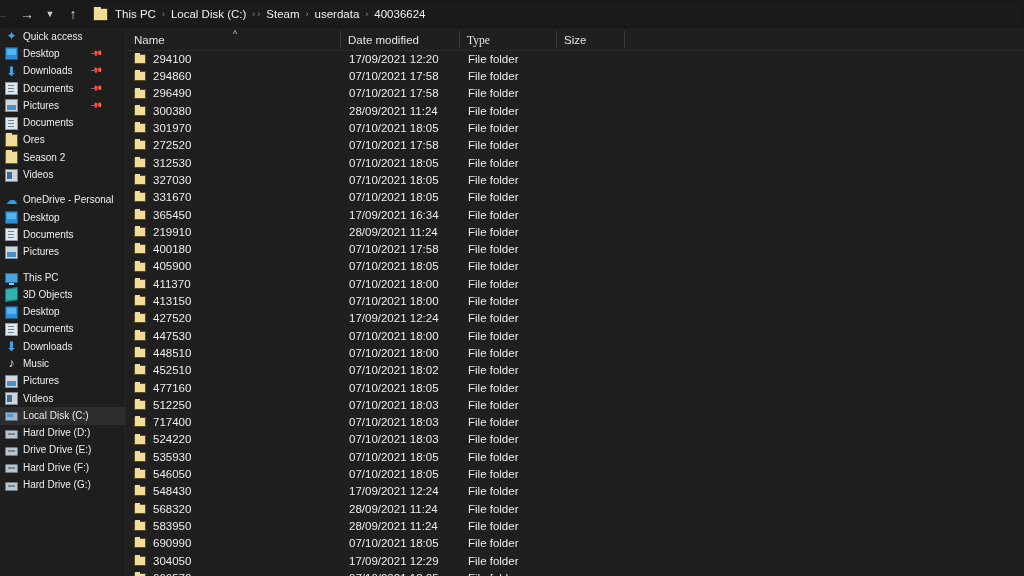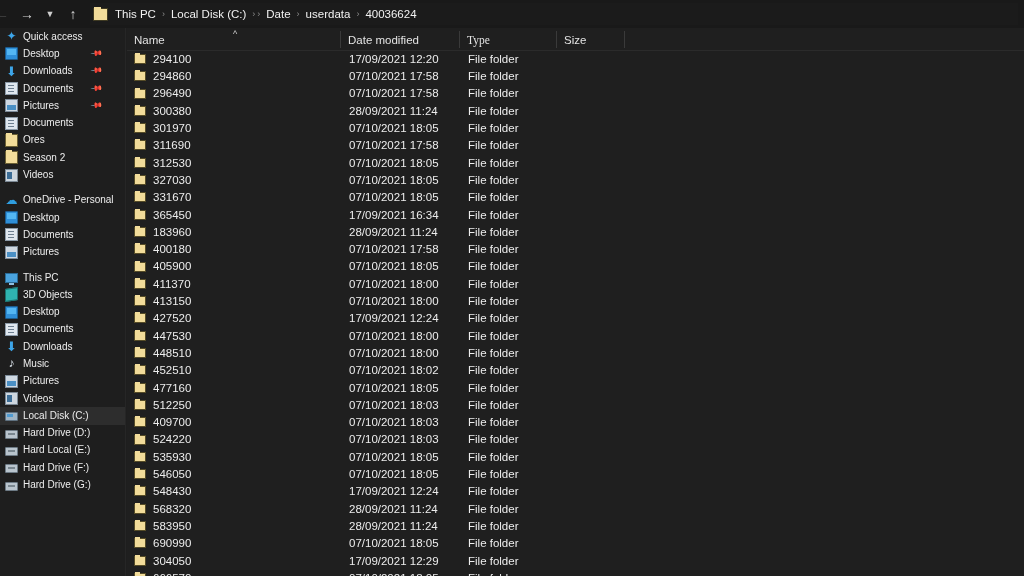--- a/index.html
+++ b/index.html
@@ -214,21 +214,21 @@
   <div class="navbtn up">↑</div>
 
   <div id="crumbbox">
     <div class="crumb-folder"></div>
     <div id="crumbs" style="display:flex;align-items:center;">
         <span class="crumb">This PC</span>
         <span class="crumb-sep">›</span>
         <span class="crumb">Local Disk (C:)</span>
         <span class="crumb-sep">›</span>
         <span class="crumb-sep">›</span>
-        <span class="crumb">Date</span>
+        <span class="crumb">Steam</span>
         <span class="crumb-sep">›</span>
         <span class="crumb">userdata</span>
         <span class="crumb-sep">›</span>
         <span class="crumb">40036624</span>
       </div>
   </div>
 </div>
 
 <div id="sidebar">
     <div class="nav-item">
@@ -324,21 +324,21 @@
     <div class="nav-item indent selected">
       <span class="nav-ico ic-drivec"></span>
       <span class="nav-label">Local Disk (C:)</span>
     </div>
     <div class="nav-item indent">
       <span class="nav-ico ic-drive"></span>
       <span class="nav-label">Hard Drive (D:)</span>
     </div>
     <div class="nav-item indent">
       <span class="nav-ico ic-drive"></span>
-      <span class="nav-label">Hard Local (E:)</span>
+      <span class="nav-label">Drive Drive (E:)</span>
     </div>
     <div class="nav-item indent">
       <span class="nav-ico ic-drive"></span>
       <span class="nav-label">Hard Drive (F:)</span>
     </div>
     <div class="nav-item indent">
       <span class="nav-ico ic-drive"></span>
       <span class="nav-label">Hard Drive (G:)</span>
     </div>
   </div>
@@ -394,21 +394,21 @@
       </div>
       <div class="row">
         <div class="row-folder"></div>
         <span class="cell c-name">301970</span>
         <span class="cell c-date">07/10/2021 18:05</span>
         <span class="cell c-type">File folder</span>
         <span class="cell c-size"></span>
       </div>
       <div class="row">
         <div class="row-folder"></div>
-        <span class="cell c-name">311690</span>
+        <span class="cell c-name">272520</span>
         <span class="cell c-date">07/10/2021 17:58</span>
         <span class="cell c-type">File folder</span>
         <span class="cell c-size"></span>
       </div>
       <div class="row">
         <div class="row-folder"></div>
         <span class="cell c-name">312530</span>
         <span class="cell c-date">07/10/2021 18:05</span>
         <span class="cell c-type">File folder</span>
         <span class="cell c-size"></span>
@@ -429,21 +429,21 @@
       </div>
       <div class="row">
         <div class="row-folder"></div>
         <span class="cell c-name">365450</span>
         <span class="cell c-date">17/09/2021 16:34</span>
         <span class="cell c-type">File folder</span>
         <span class="cell c-size"></span>
       </div>
       <div class="row">
         <div class="row-folder"></div>
-        <span class="cell c-name">183960</span>
+        <span class="cell c-name">219910</span>
         <span class="cell c-date">28/09/2021 11:24</span>
         <span class="cell c-type">File folder</span>
         <span class="cell c-size"></span>
       </div>
       <div class="row">
         <div class="row-folder"></div>
         <span class="cell c-name">400180</span>
         <span class="cell c-date">07/10/2021 17:58</span>
         <span class="cell c-type">File folder</span>
         <span class="cell c-size"></span>
@@ -506,21 +506,21 @@
       </div>
       <div class="row">
         <div class="row-folder"></div>
         <span class="cell c-name">512250</span>
         <span class="cell c-date">07/10/2021 18:03</span>
         <span class="cell c-type">File folder</span>
         <span class="cell c-size"></span>
       </div>
       <div class="row">
         <div class="row-folder"></div>
-        <span class="cell c-name">409700</span>
+        <span class="cell c-name">717400</span>
         <span class="cell c-date">07/10/2021 18:03</span>
         <span class="cell c-type">File folder</span>
         <span class="cell c-size"></span>
       </div>
       <div class="row">
         <div class="row-folder"></div>
         <span class="cell c-name">524220</span>
         <span class="cell c-date">07/10/2021 18:03</span>
         <span class="cell c-type">File folder</span>
         <span class="cell c-size"></span>

